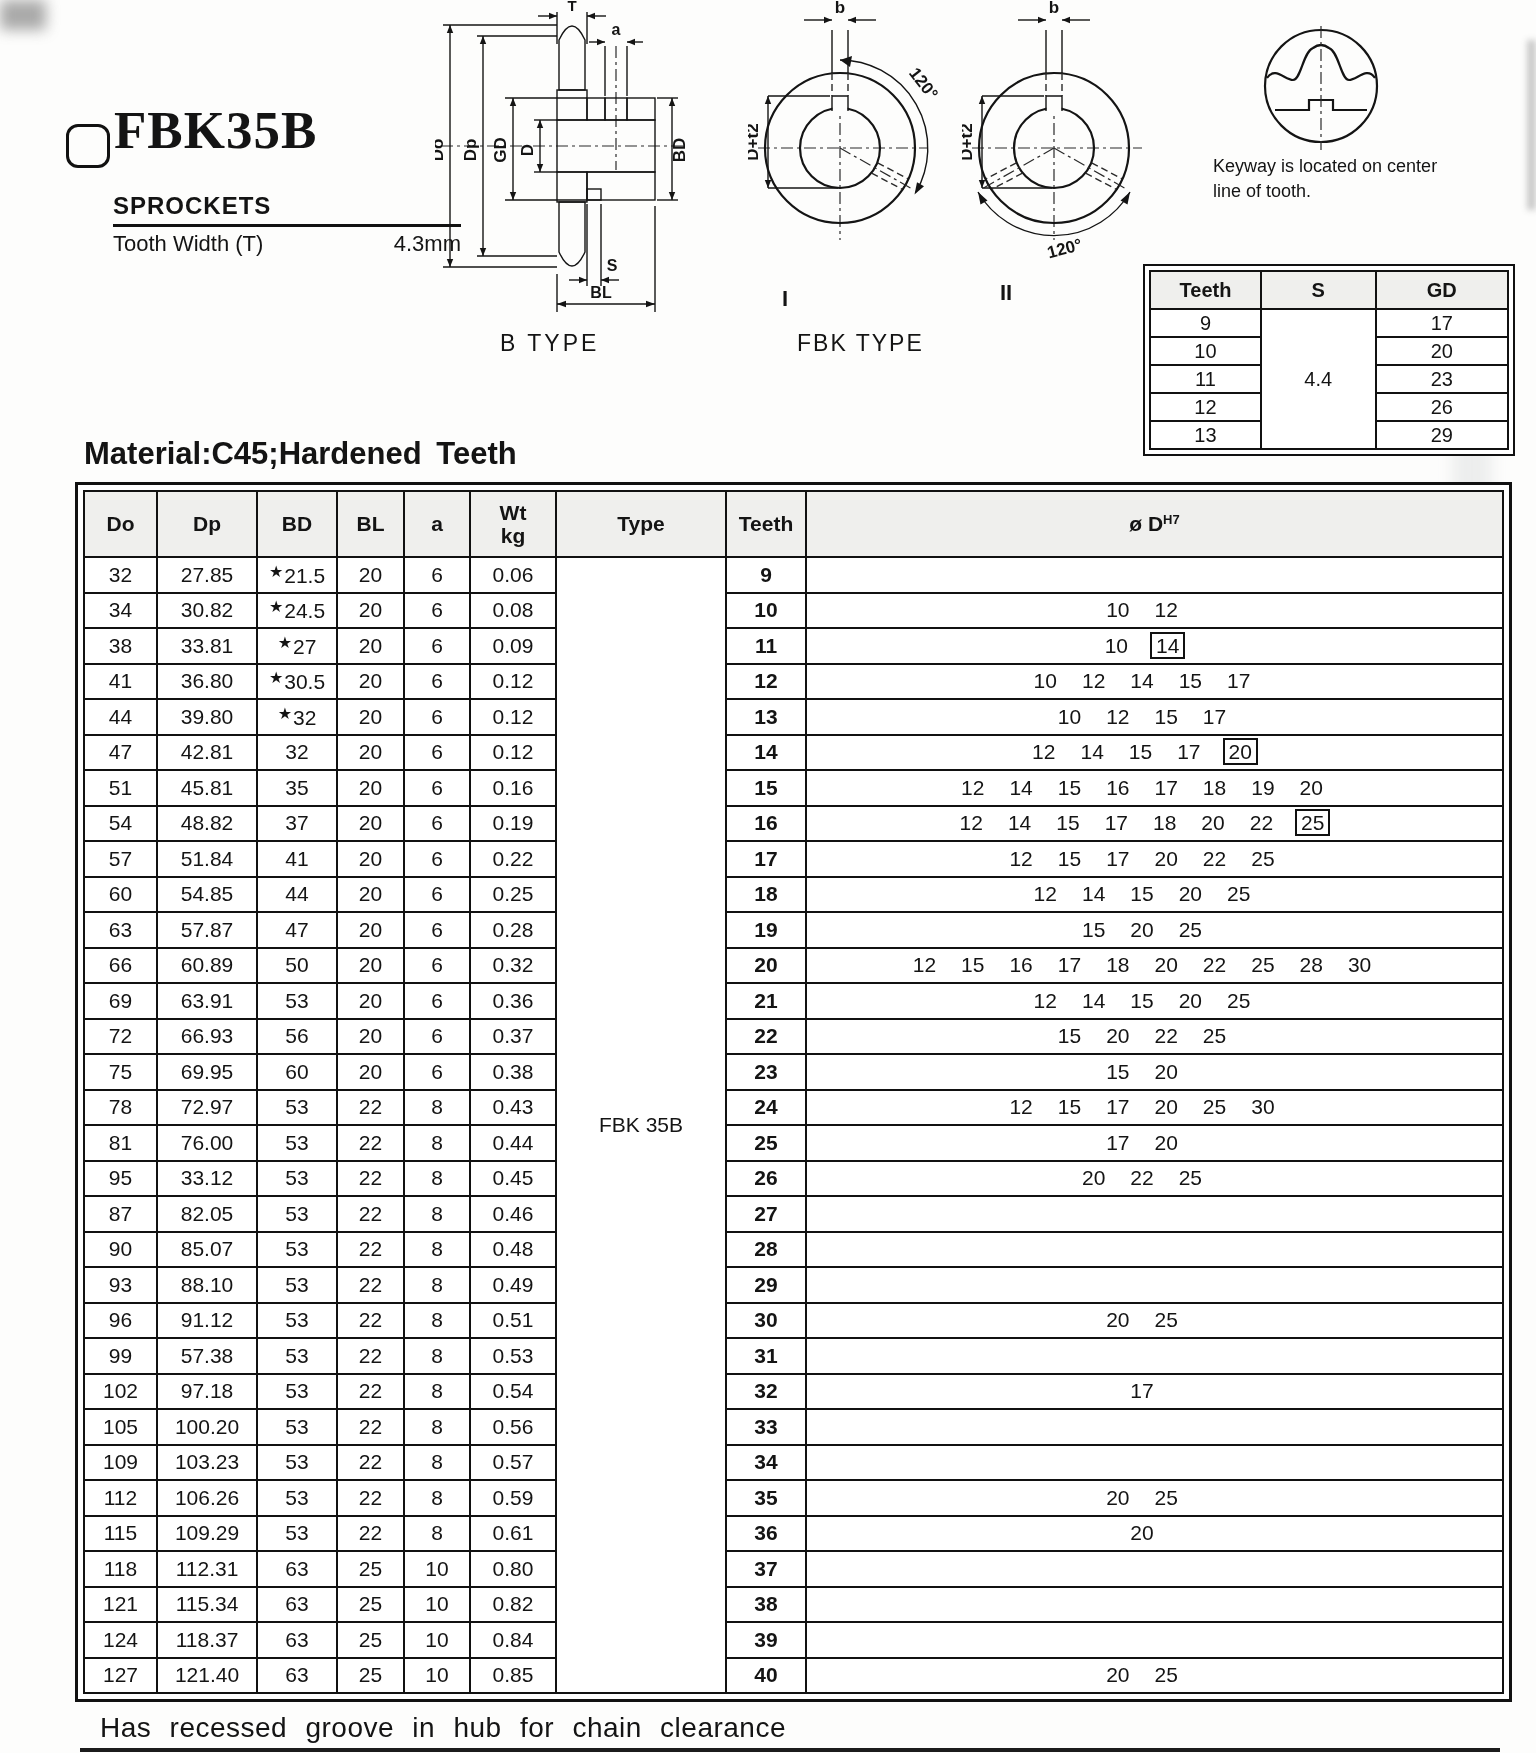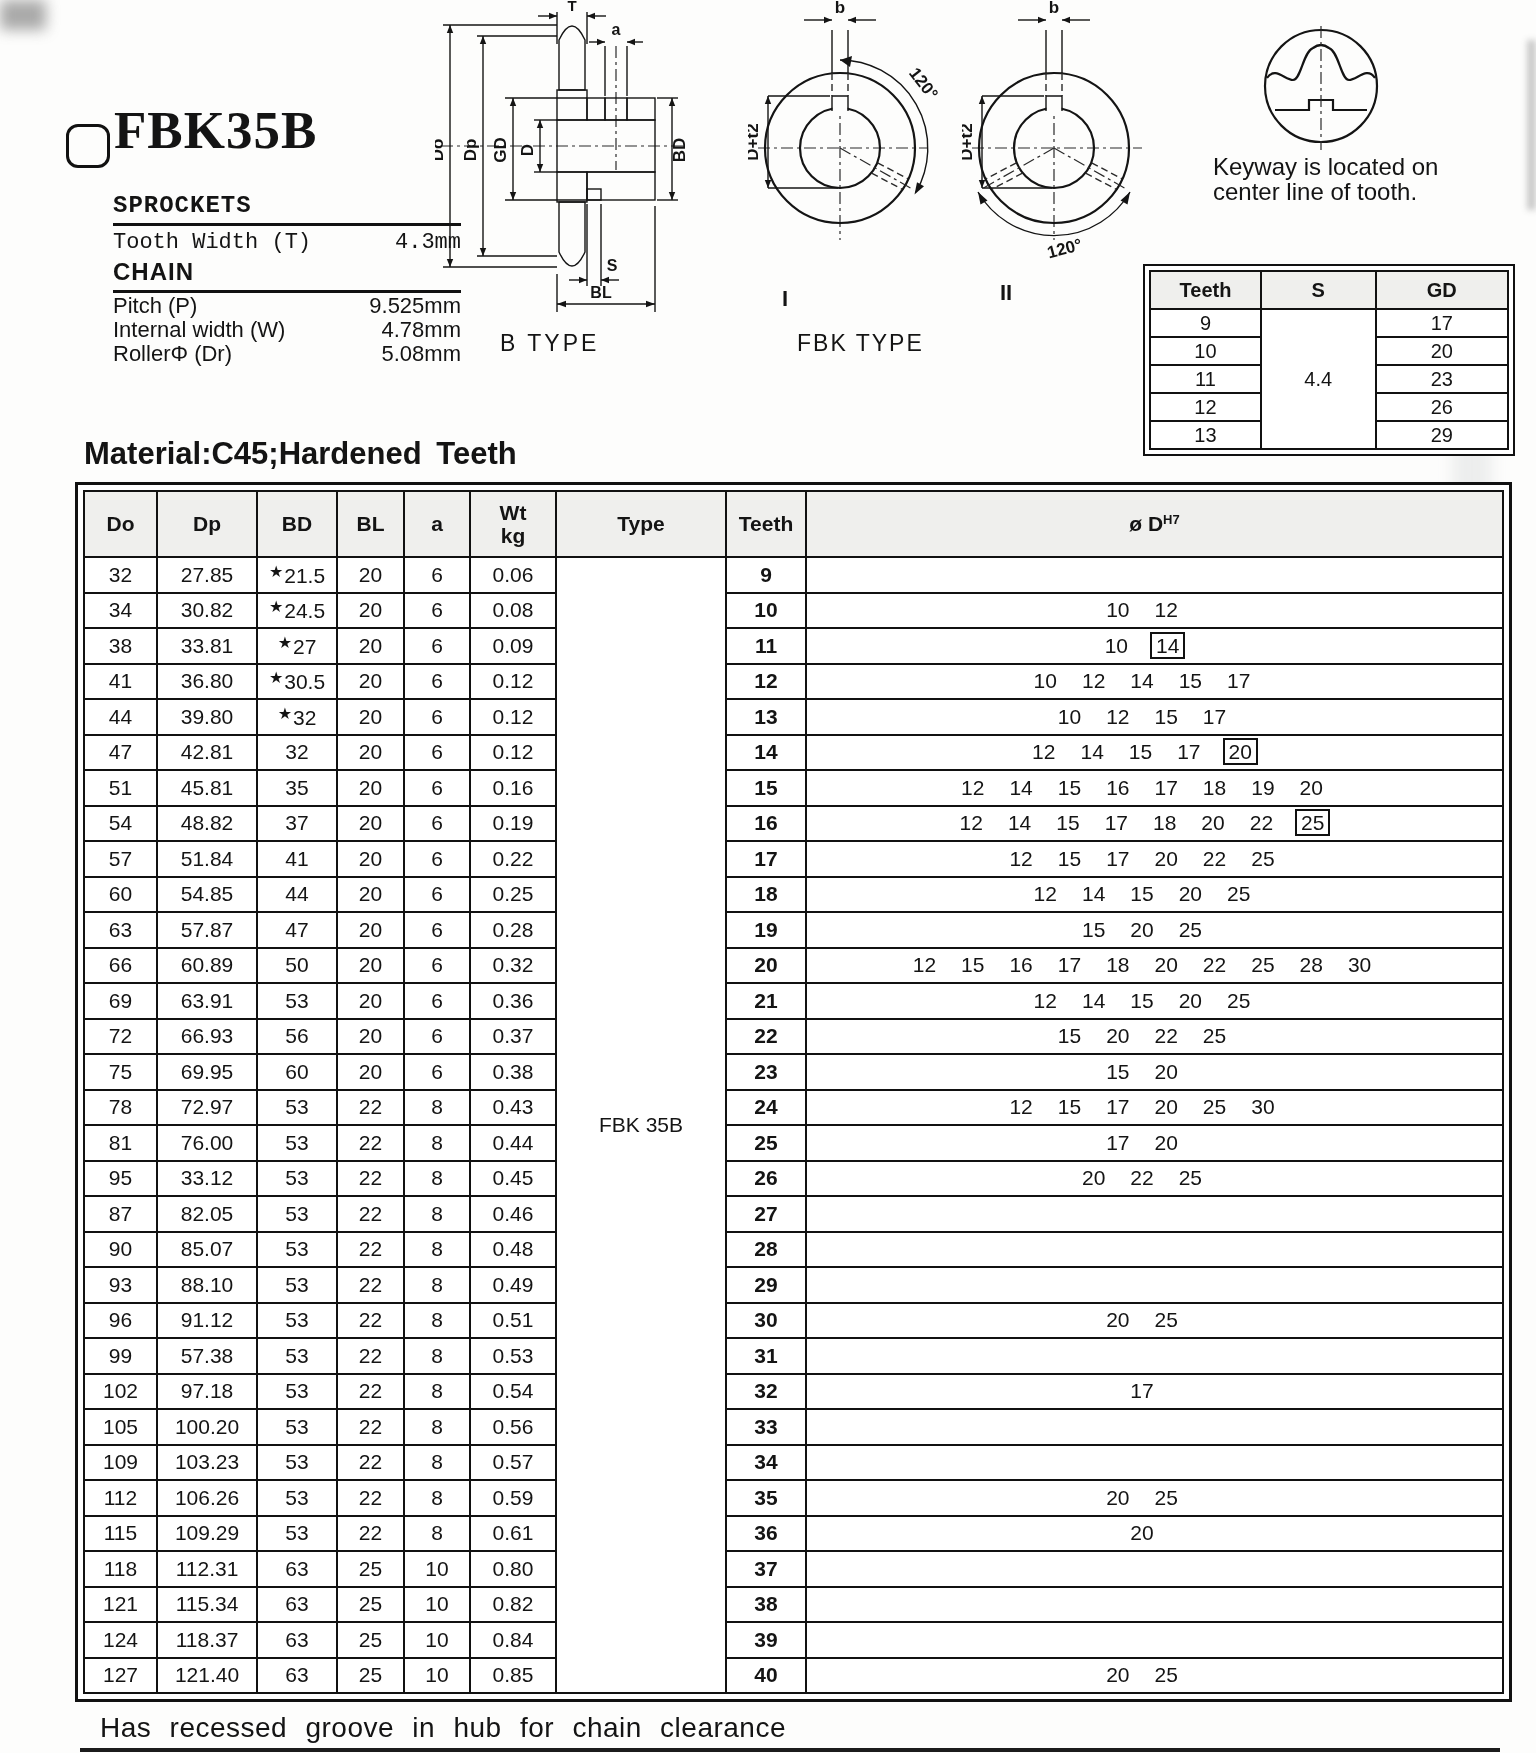--- a/index.html
+++ b/index.html
@@ -9,31 +9,31 @@
 
   
   .title-icon{left:66px;top:124px;width:38px;height:38px;border:3.5px solid #111;border-radius:12px;}
   .page-title{left:114px;top:100px;font-size:53px;font-weight:bold;letter-spacing:1px;font-family:Liberation Serif, serif;}
 
   
   .spec-block{width:348px;}
   .spec-heading{font-size:24px;font-weight:bold;letter-spacing:1px;padding-bottom:4px;border-bottom:3px solid #111;}
   .spec-row{display:flex;justify-content:space-between;font-size:22px;line-height:23px;margin-top:5px;}
   .spec-row.tight{margin-top:1px;}
-  #sprockets-block{left:113px;top:192px;font-family:Liberation Mono, monospace;}
+  #sprockets-block{left:113px;top:192px;}
   #chain-block{left:113px;top:258px;}
 
   
   .material-line{left:84px;top:436px;font-size:31px;font-weight:bold;word-spacing:6px;}
 
   
   .drawing-caption{font-size:23px;font-weight:normal;letter-spacing:3px;}
   .view-label{font-size:22px;font-weight:bold;}
 
-  .keyway-note{left:1213px;top:154px;width:230px;font-size:24px;line-height:25px;}
+  .keyway-note{left:1213px;top:154px;width:230px;font-size:18px;line-height:25px;}
 
   
   #gd-frame{left:1143px;top:264px;width:372px;height:192px;border:2.5px solid #111;padding:4px;box-sizing:border-box;background:#fff;}
   #gd-frame table{width:100%;height:100%;border-collapse:collapse;table-layout:fixed;}
   #gd-frame th{background:#efefed;font-size:20px;font-weight:bold;height:36px;}
   #gd-frame th,#gd-frame td{border:2px solid #111;text-align:center;font-size:20px;padding:0;}
 
   
   #main-frame{left:75px;top:482px;width:1437px;height:1220px;border:3px solid #111;padding:5px;box-sizing:border-box;background:#fff;}
   #main-frame table{width:100%;height:100%;border-collapse:collapse;table-layout:fixed;}
@@ -81,35 +81,20 @@
   <div class="abs page-title">FBK35B</div>
 
   <div class="abs spec-block" id="sprockets-block">
     <div class="spec-heading">SPROCKETS</div>
     <div class="spec-row">
       <span>Tooth Width (T)</span>
       <span>4.3mm</span>
     </div>
   </div>
 
-  <div class="abs spec-block" id="chain-block">
-    <div class="spec-heading">CHAIN</div>
-    <div class="spec-row tight">
-      <span>Pitch (P)</span>
-      <span>9.525mm</span>
-    </div>
-    <div class="spec-row tight">
-      <span>Internal width (W)</span>
-      <span>4.78mm</span>
-    </div>
-    <div class="spec-row tight">
-      <span>RollerΦ (Dr)</span>
-      <span>5.08mm</span>
-    </div>
-  </div>
 
   <svg class="abs" style="left:435px;top:0;" width="258" height="325" viewBox="0 0 258 325">
     <defs>
       <pattern id="hatchB" width="6" height="6" patternUnits="userSpaceOnUse" patternTransform="rotate(45)">
         <line x1="0" y1="0" x2="0" y2="6" stroke="#141414" stroke-width="1.5"></line>
       </pattern>
     </defs>
 
     <line class="cl" x1="6" y1="146" x2="252" y2="146"></line>
     <line class="cl" x1="181" y1="46" x2="181" y2="170"></line>

